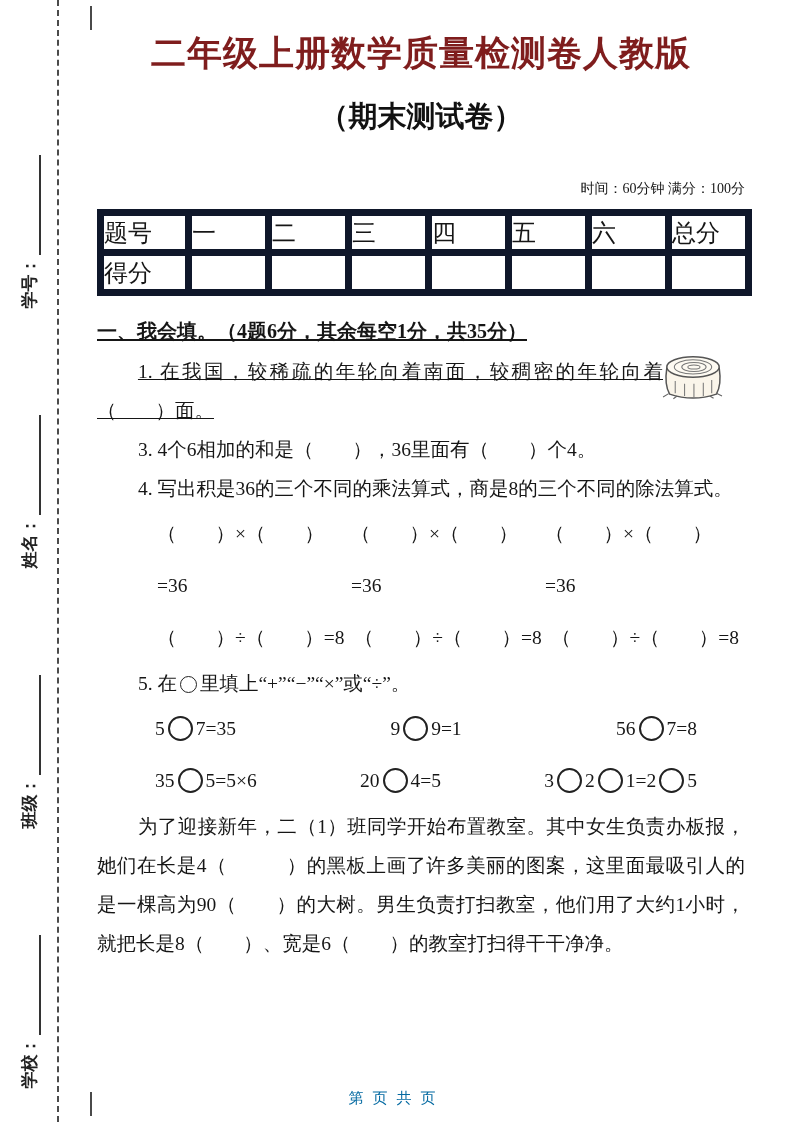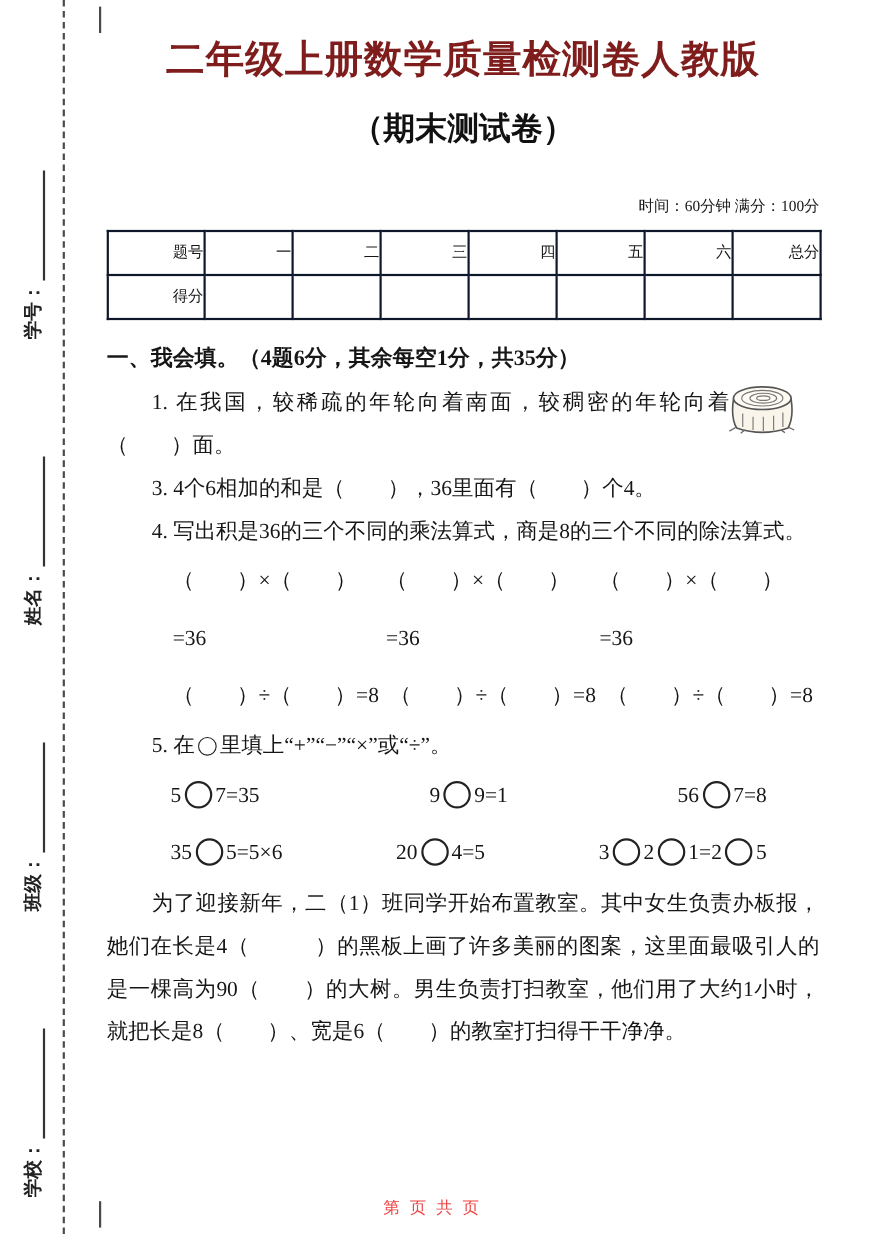--- a/index.html
+++ b/index.html
@@ -40,48 +40,48 @@
     margin-top: 20px; text-align: center;
     font-family: Liberation Mono, monospace;
     font-size: 29px; font-weight: 700; color: #111;
   }
   .meta { margin-top: 40px; text-align: right; font-size: 14px; line-height: 24px; }
   table.score {
     border-collapse: collapse; table-layout: fixed;
     width: 648px; margin-top: 8px;
   }
   table.score td {
-    border: 2px solid #0f172a; height: 40px;
-    text-align: right; vertical-align: middle;
-    font-size: 14px; padding: 0;
+    border: 7px solid #0f172a; height: 40px;
+    text-align: left; vertical-align: middle;
+    font-size: 24px; padding: 0;
   }
-  .sec-heading { margin-top: 20px; font-size: 20px; font-weight: 700; line-height: 30px; }
+  .sec-heading { margin-top: 20px; font-size: 20px; font-weight: 700; line-height: 30px; text-decoration: underline; }
   .q {
     font-size: 19.5px; line-height: 39px;
     text-indent: 2.1em; text-align: justify;
   }
-  .q1wrap { position: relative; margin-top: 6px; }
+  .q1wrap { position: relative; margin-top: 6px; text-decoration: underline; }
   .q1wrap .q { width: 566px; }
   .tree { position: absolute; right: 18px; top: 0; }
   .eq-row {
     display: flex; justify-content: space-between;
     font-size: 19.5px; line-height: 52px;
     padding: 0 6px 0 60px;
   }
   .eq-row.circ-row { padding: 0 48px 0 58px; }
   .circ {
     display: inline-block; width: 25px; height: 25px;
     border: 2px solid #222; border-radius: 50%;
     vertical-align: -6px; margin: 0 3px;
   }
   .q5h .circ { width: 17px; height: 17px; vertical-align: -3px; border-width: 1.6px; }
   .para { margin-top: 0; }
   .footer {
     position: absolute; left: 0; right: 0; bottom: 14px;
-    text-align: center; font-size: 15px; letter-spacing: 9px; color: #ef4444;
+    text-align: center; font-size: 15px; letter-spacing: 9px; color: #0369a1;
   }
 </style>
 </head>
 <body>
 
 <div class="page">
 
   <div class="binding-line"></div>
   <div class="tick" style="left:90px; top:6px; height:24px;"></div>
   <div class="tick" style="left:90px; top:1092px; height:24px;"></div>

